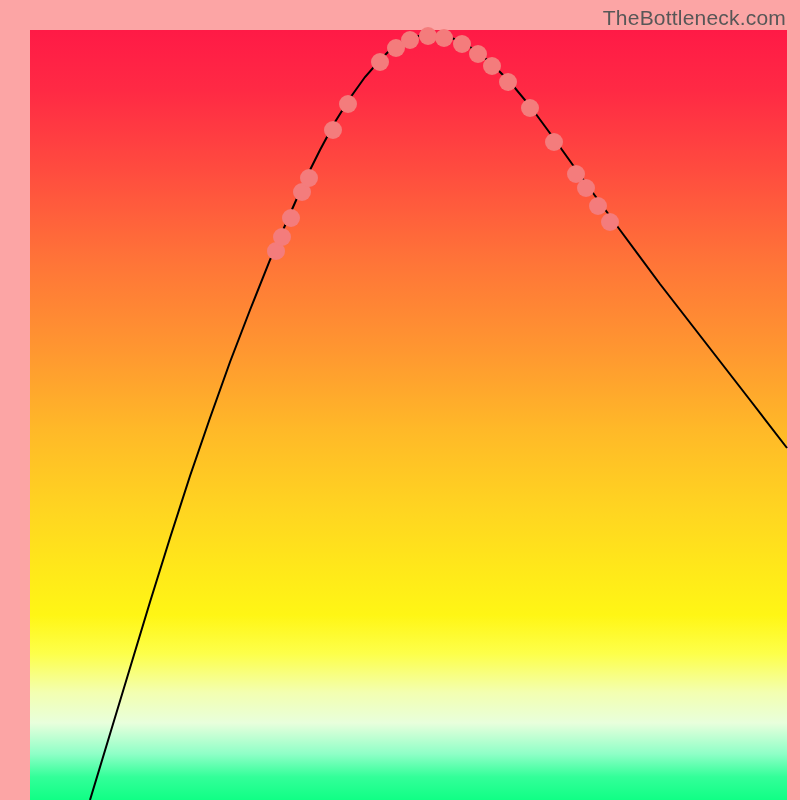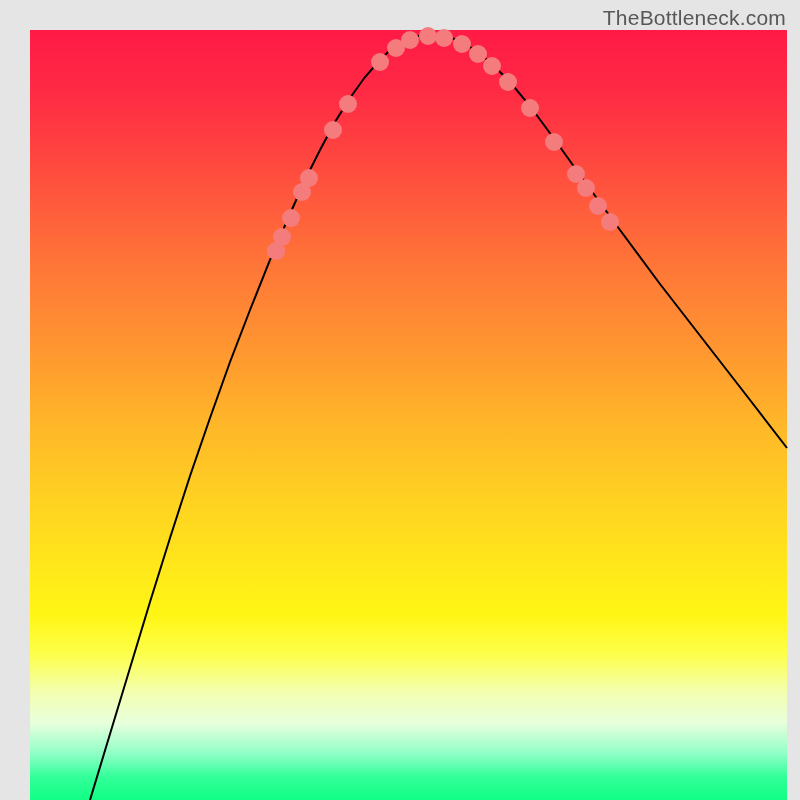--- a/index.html
+++ b/index.html
@@ -1,21 +1,21 @@
 <!DOCTYPE html>
 <html><head>
 <meta charset="utf-8">
 <style>
   * { margin: 0; padding: 0; box-sizing: border-box; }
   html, body { width: 800px; height: 800px; overflow: hidden; background: #000; }
   .container {
     position: relative;
     width: 800px;
     height: 800px;
-    background: #e5e5e5;
+    background: #fca5a5;
     text-align: right;
   }
   .plot-area {
     position: absolute;
     left: 30px;
     top: 30px;
     width: 757px;
     height: 770px;
     background: linear-gradient(to bottom,
       #ff1a46 0%,

